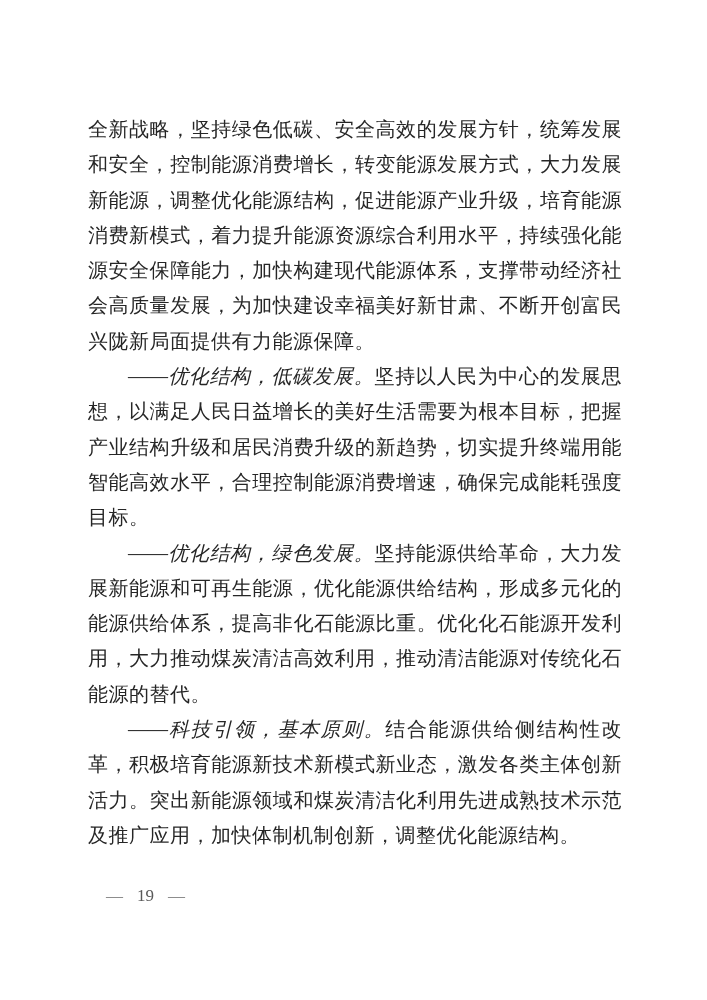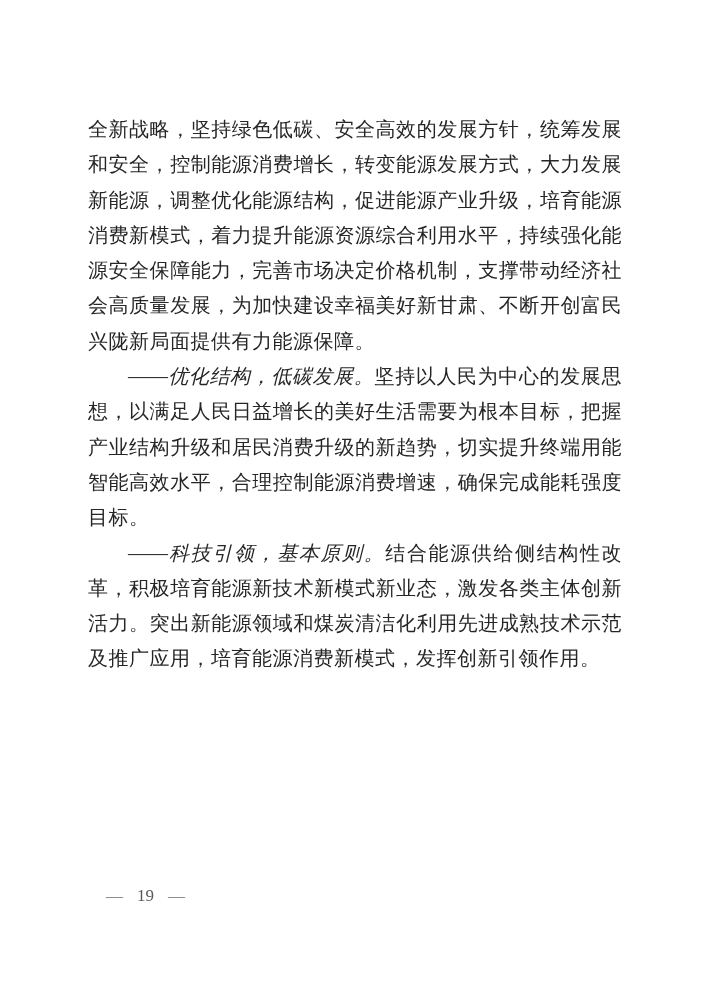--- a/index.html
+++ b/index.html
@@ -61,31 +61,34 @@
   }
 </style>
 </head>
 <body>
 
 <div class="page">
 
   <div class="text-block">
 
     <p>
-      <span>全新战略，坚持绿色低碳、安全高效的发展方针，统筹发展和安全，控制能源消费增长，转变能源发展方式，大力发展新能源，调整优化能源结构，促进能源产业升级，培育能源消费新模式，着力提升能源资源综合利用水平，持续强化能源安全保障能力，完善市场决定价格机制，支撑带动经济社会高质量发展，为加快建设幸福美好新甘肃、不断开创富民兴陇新局面提供有力能源保障。</span>
+      <span>全新战略，坚持绿色低碳、安全高效的发展方针，统筹发展和安全，控制能源消费增长，转变能源发展方式，大力发展新能源，调整优化能源结构，促进能源产业升级，培育能源消费新模式，着力提升能源资源综合利用水平，持续强化能源安全保障能力，加快构建现代能源体系，支撑带动经济社会高质量发展，为加快建设幸福美好新甘肃、不断开创富民兴陇新局面提供有力能源保障。</span>
     </p>
 
 
     <p class="indent">
       <span class="dash">——</span><span class="lead-phrase">优化结构，低碳发展。</span><span>坚持以人民为中心的发展思想，以满足人民日益增长的美好生活需要为根本目标，把握产业结构升级和居民消费升级的新趋势，切实提升终端用能智能高效水平，合理控制能源消费增速，确保完成能耗强度目标。</span>
     </p>
 
+    <p class="indent">
+      <span class="dash">——</span><span class="lead-phrase">优化结构，绿色发展。</span><span>坚持能源供给革命，大力发展新能源和可再生能源，优化能源供给结构，形成多元化的能源供给体系，提高非化石能源比重。优化化石能源开发利用，大力推动煤炭清洁高效利用，推动清洁能源对传统化石能源的替代。</span>
+    </p>
 
     <p class="indent">
-      <span class="dash">——</span><span class="lead-phrase">科技引领，基本原则。</span><span>结合能源供给侧结构性改革，积极培育能源新技术新模式新业态，激发各类主体创新活力。突出新能源领域和煤炭清洁化利用先进成熟技术示范及推广应用，培育能源消费新模式，发挥创新引领作用。</span>
+      <span class="dash">——</span><span class="lead-phrase">科技引领，基本原则。</span><span>结合能源供给侧结构性改革，积极培育能源新技术新模式新业态，激发各类主体创新活力。突出新能源领域和煤炭清洁化利用先进成熟技术示范及推广应用，加快体制机制创新，调整优化能源结构。</span>
     </p>
 
 
   </div>
 
   <div class="footer">
     <span class="rule">—</span>
     <span>19</span>
     <span class="rule">—</span>
   </div>

